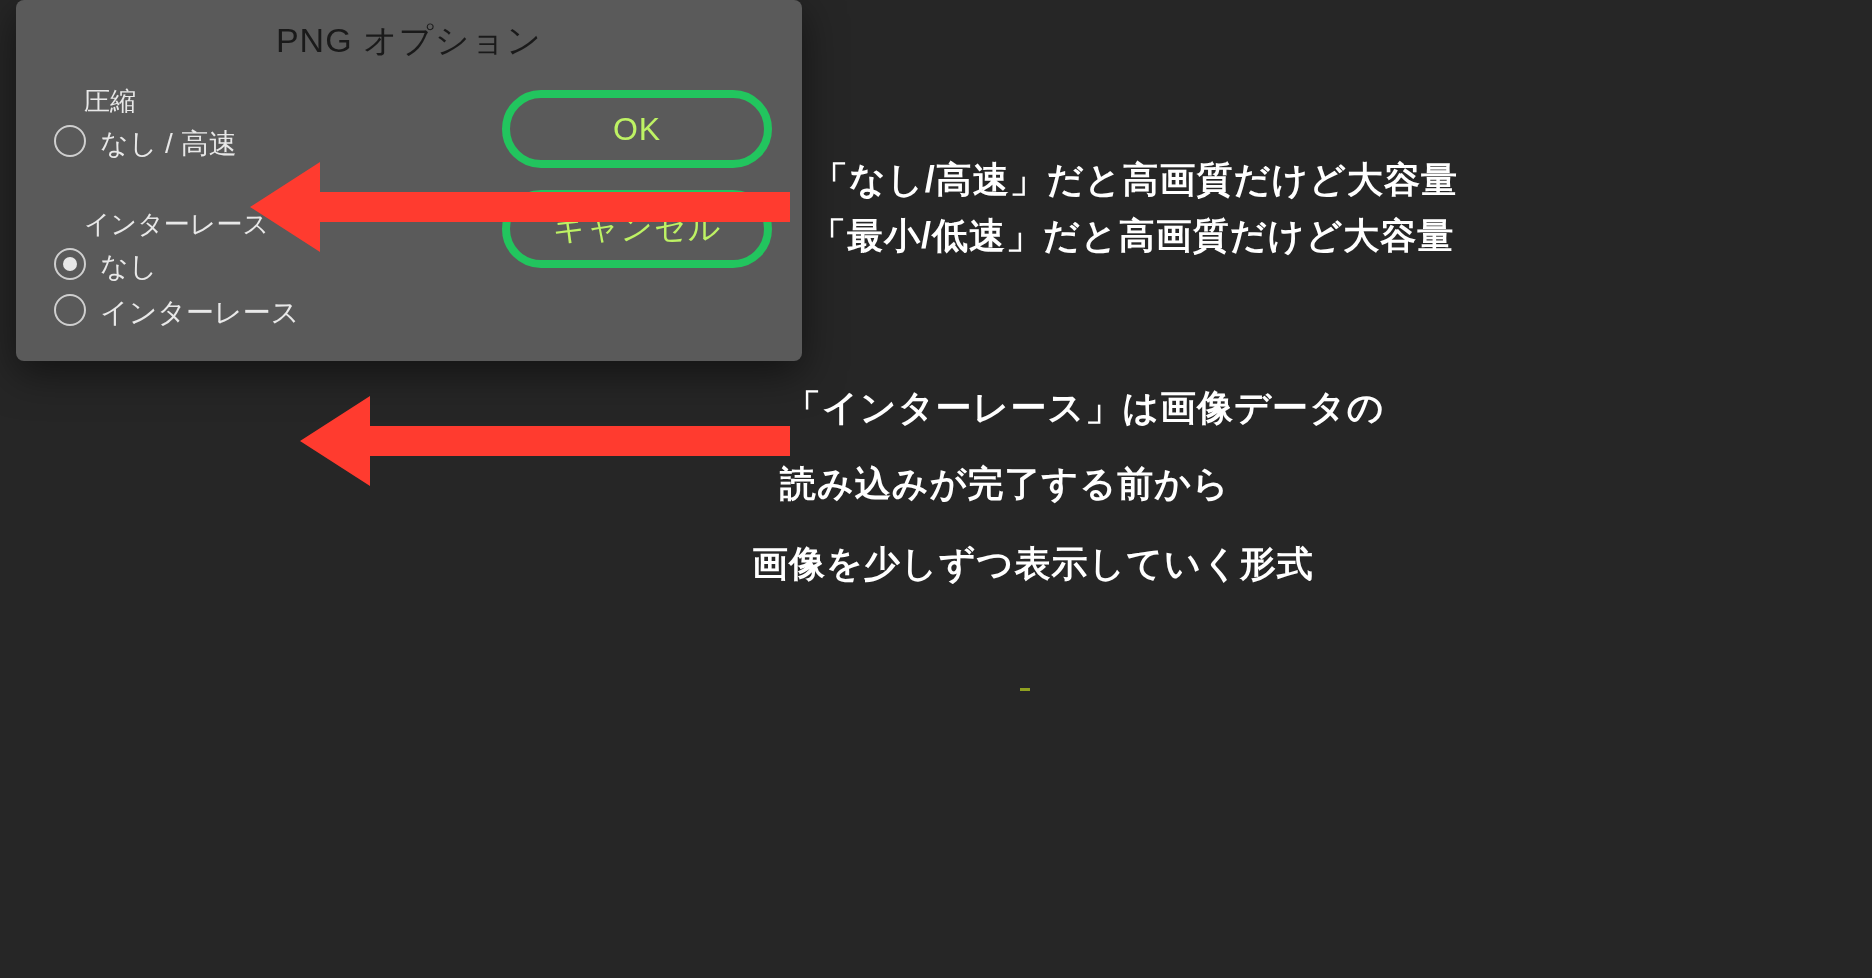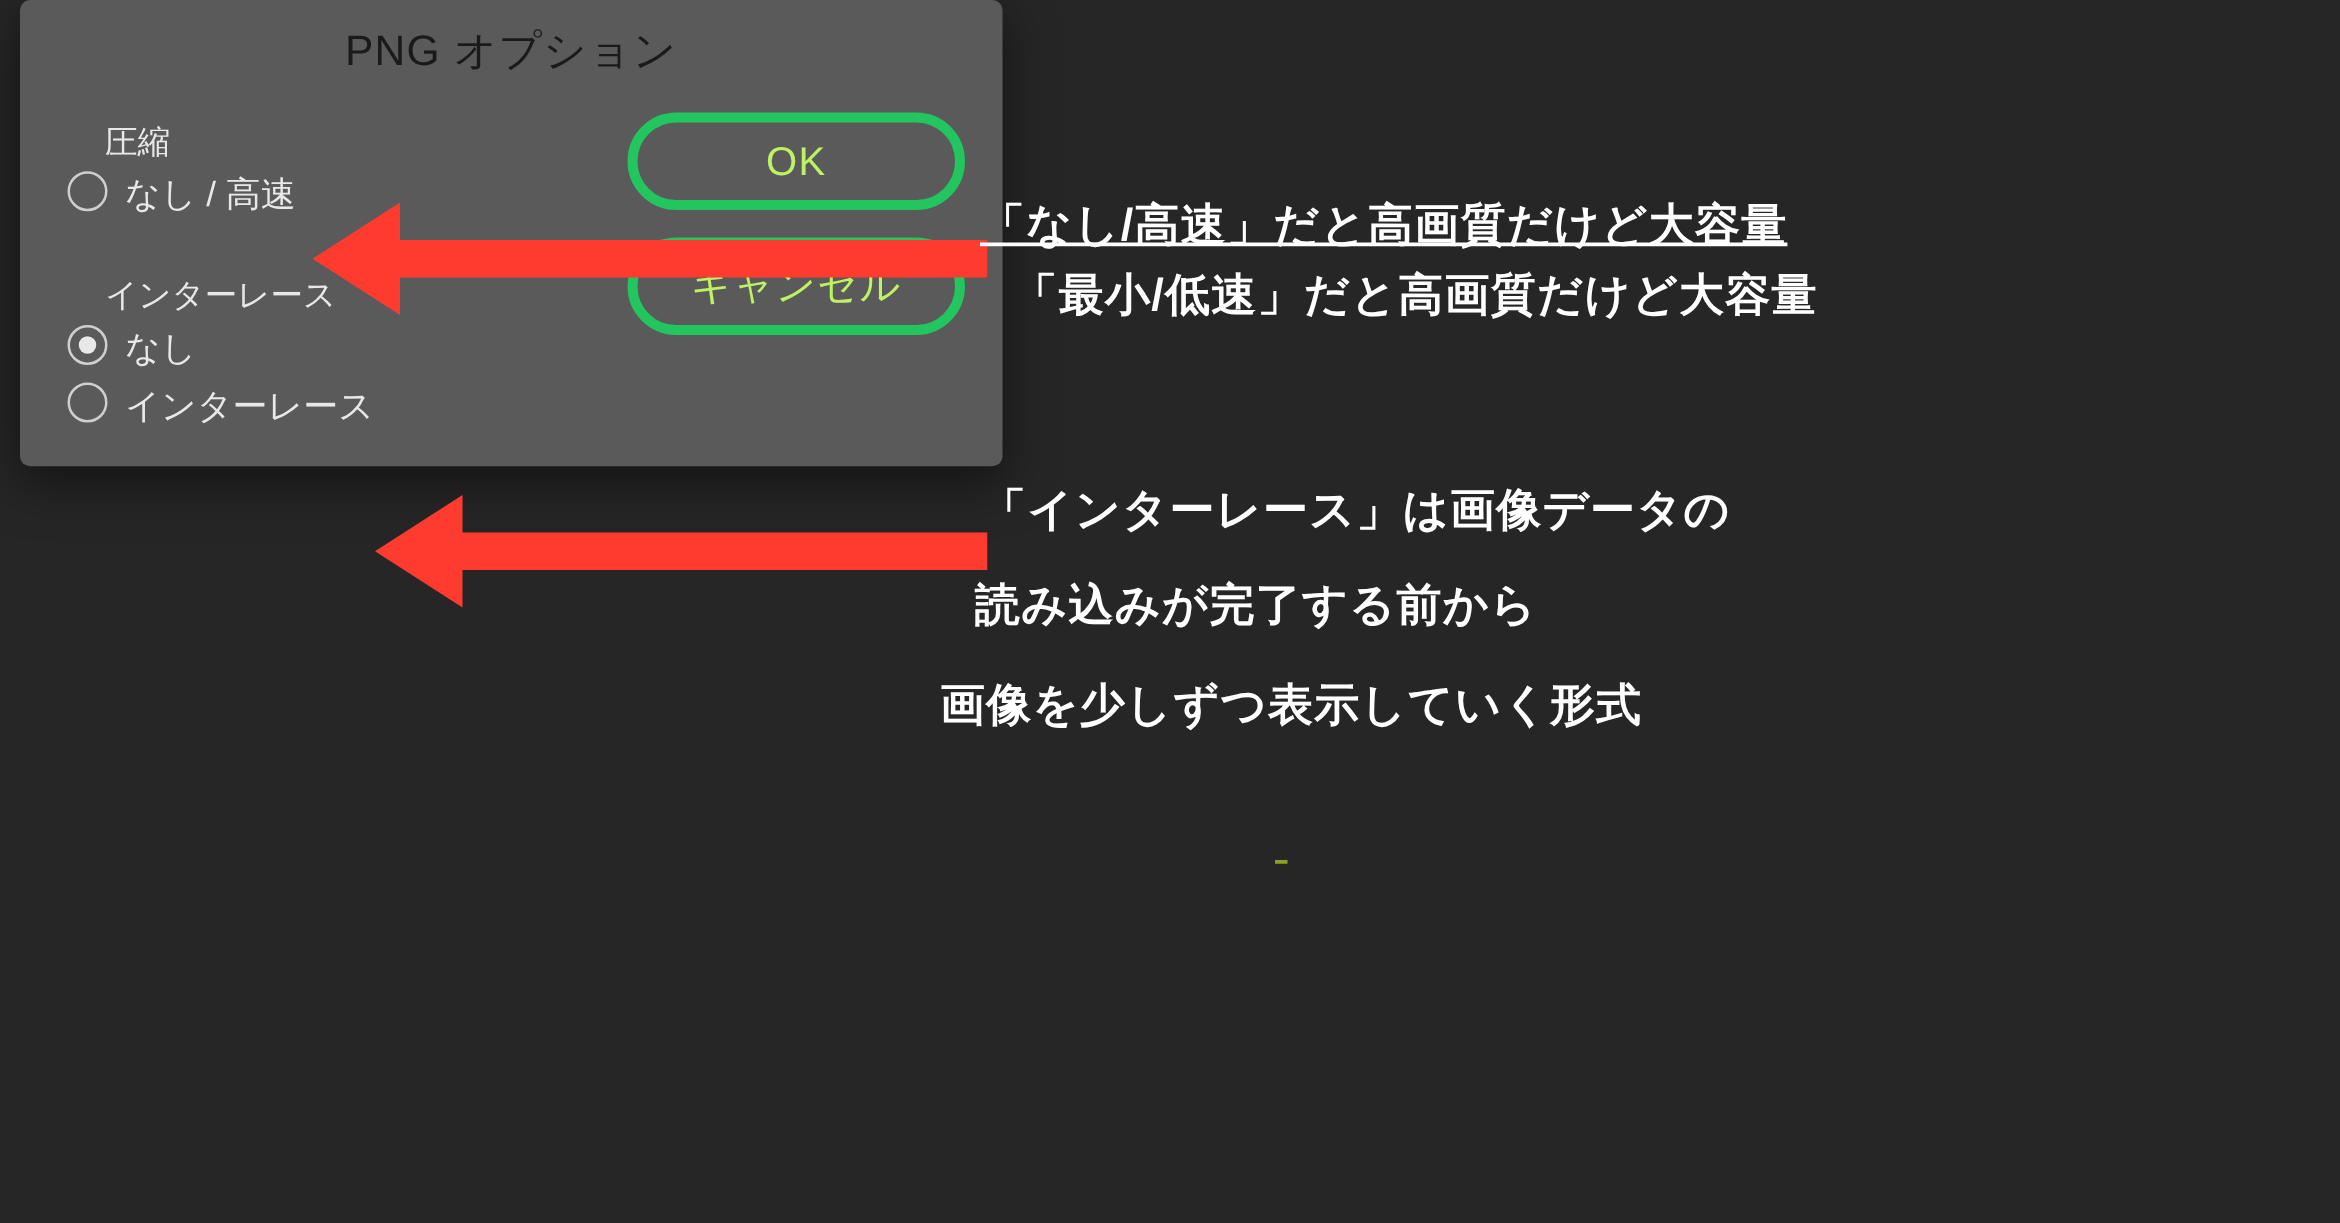--- a/index.html
+++ b/index.html
@@ -35,21 +35,20 @@
   .dialog-body {
     display: flex;
     padding: 6px 30px 0 30px;
     gap: 18px;
   }
   .options-col {
     flex: 1;
     display: flex;
     flex-direction: column;
     gap: 18px;
-    margin-top: 12px;
   }
   .section-label {
     color: #e8e8e8;
     font-size: 26px;
     padding-left: 38px;
     padding-bottom: 2px;
   }
   .radio-row {
     display: flex;
     align-items: flex-start;
@@ -175,20 +174,20 @@
 </div>
 
 <svg class="arrow" style="left:250px; top:162px;" width="540" height="90" viewBox="0 0 540 90">
   <polygon points="0,45 70,0 70,30 540,30 540,60 70,60 70,90" fill="#ff3b2f"></polygon>
 </svg>
 
 <svg class="arrow" style="left:300px; top:396px;" width="490" height="90" viewBox="0 0 490 90">
   <polygon points="0,45 70,0 70,30 490,30 490,60 70,60 70,90" fill="#ff3b2f"></polygon>
 </svg>
 
-<div class="note" style="left:784px; top:152px;text-decoration:underline;">「なし/高速」だと高画質だけど大容量</div>
+<div class="note" style="left:812px; top:152px;">「なし/高速」だと高画質だけど大容量</div>
 <div class="note" style="left:810px; top:208px;">「最小/低速」だと高画質だけど大容量</div>
 
 <div class="note" style="left:785px; top:380px;">「インターレース」は画像データの</div>
 <div class="note" style="left:780px; top:456px;">読み込みが完了する前から</div>
 <div class="note" style="left:752px; top:492px;margin-top:44px;">画像を少しずつ表示していく形式</div>
 
 <div class="speck"></div>
 
 </body></html>

